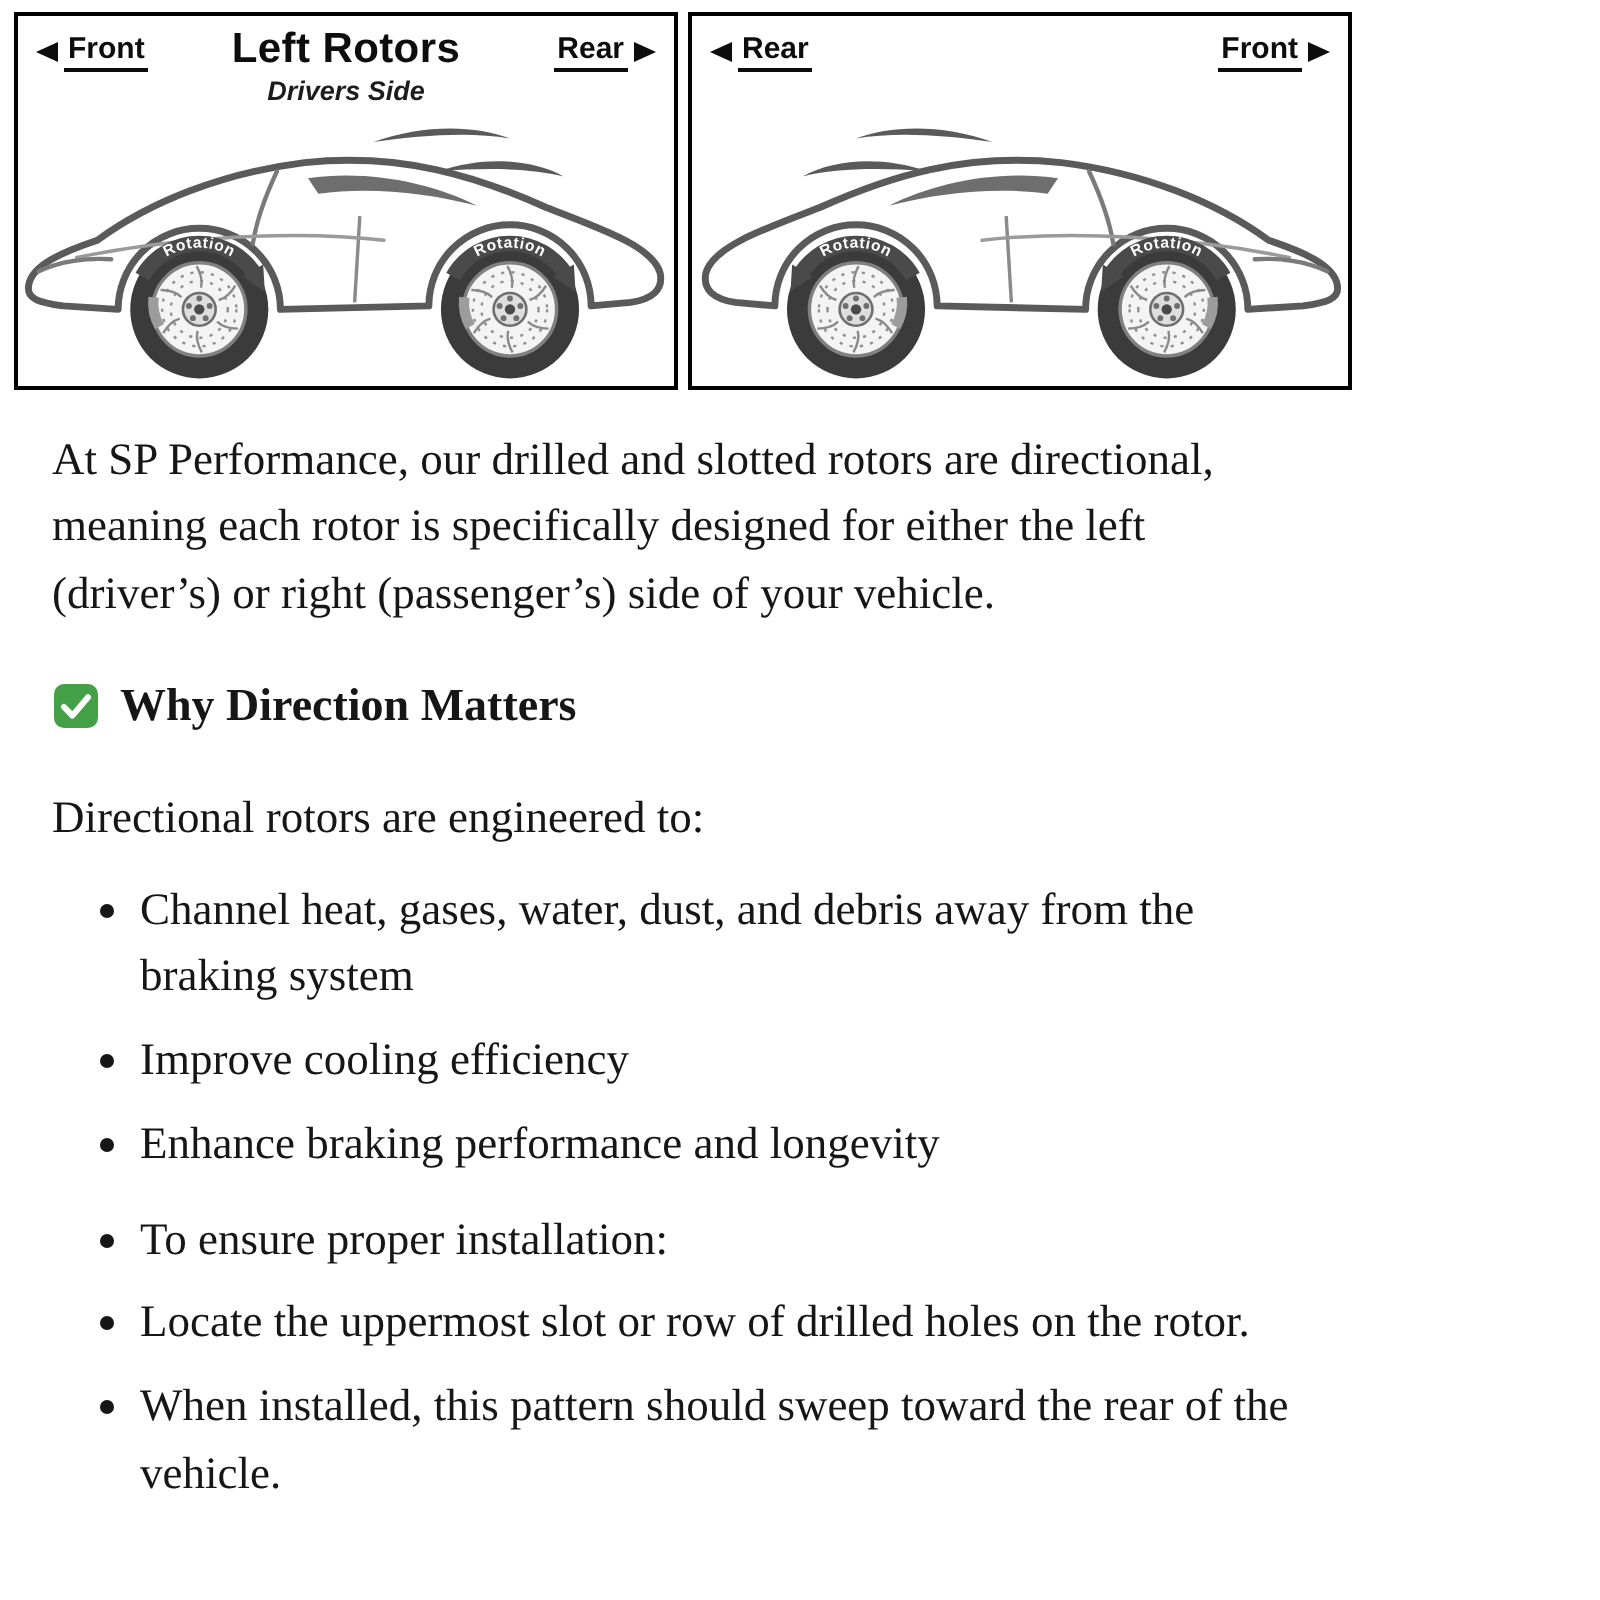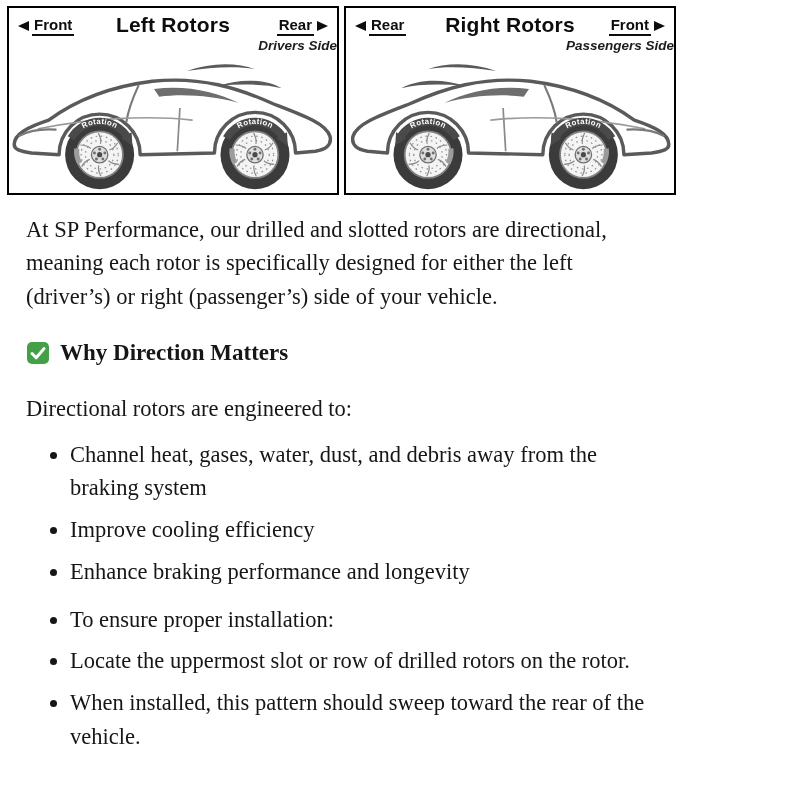--- a/index.html
+++ b/index.html
@@ -8,21 +8,21 @@
     width:683px; min-height:800px; background:#fff;
     font-family:"Liberation Serif", serif; color:#161616;
   }
 
   
   .diagram { display:flex; gap:5px; padding:6px 7px 0 7px; }
   .panel { flex:1 1 0; border:2px solid #000; background:#fff; position:relative; }
   .panel-header { position:relative; height:50px; padding-top:5px; }
   .titles { text-align:center; }
   .panel-title { font:800 21px "Liberation Sans", sans-serif; color:#0d0d0d; letter-spacing:.2px; }
-  .panel-subtitle { font:italic 700 13.5px "Liberation Sans", sans-serif; color:#1c1c1c; margin-top:1px;text-align:right; }
+  .panel-subtitle { font:italic 700 13.5px "Liberation Sans", sans-serif; color:#1c1c1c; margin-top:1px; }
   .corner { position:absolute; top:8px; display:flex; align-items:center; gap:3px;
             font:700 15px "Liberation Sans", sans-serif; color:#0d0d0d; }
   .corner.cl { left:9px; } .corner.cr { right:9px; }
   .corner .lbl { border-bottom:2.5px solid #0d0d0d; padding:0 2px 1px 2px; }
   .tri { width:0; height:0; border-top:5px solid transparent; border-bottom:5px solid transparent; }
   .tri.left  { border-right:11px solid #0d0d0d; }
   .tri.right { border-left:11px solid #0d0d0d; }
   .car-svg { display:block; width:100%; height:auto; }
   .defs-svg { position:absolute; width:0; height:0; overflow:hidden; }
 
@@ -134,24 +134,20 @@
         </g>
       </svg>
     </section>
 
     <section class="panel">
       <div class="panel-header">
         <div class="corner cl">
           <span class="tri left"></span>
           <span class="lbl">Rear</span>
         </div>
-        <div class="titles">
-          <div class="panel-title">Right Rotors</div>
-          <div class="panel-subtitle">Passengers Side</div>
-        </div>
         <div class="corner cr">
           <span class="lbl">Front</span>
           <span class="tri right"></span>
         </div>
       </div>
       <svg class="car-svg" viewBox="0 0 380 156">
         <use href="#car-art" transform="translate(380,0) scale(-1,1)"></use>
         <g>
           <path class="rot-band" d="M62,93 A38,38 0 0 1 128,93"></path>
           <polygon class="rot-head" points="57,102 70,93 58,86"></polygon>
@@ -186,18 +182,18 @@
 
     <ul class="blist">
       <li>Channel heat, gases, water, dust, and debris away from the braking system</li>
       <li>Improve cooling efficiency</li>
       <li>Enhance braking performance and longevity</li>
     </ul>
 
 
     <ul class="blist">
       <li>To ensure proper installation:</li>
-      <li>Locate the uppermost slot or row of drilled rotors on the rotor.</li>
+      <li>Locate the uppermost slot or row of drilled holes on the rotor.</li>
       <li>When installed, this pattern should sweep toward the rear of the vehicle.</li>
     </ul>
 
   </main>
 </div>
 
 </body></html>

